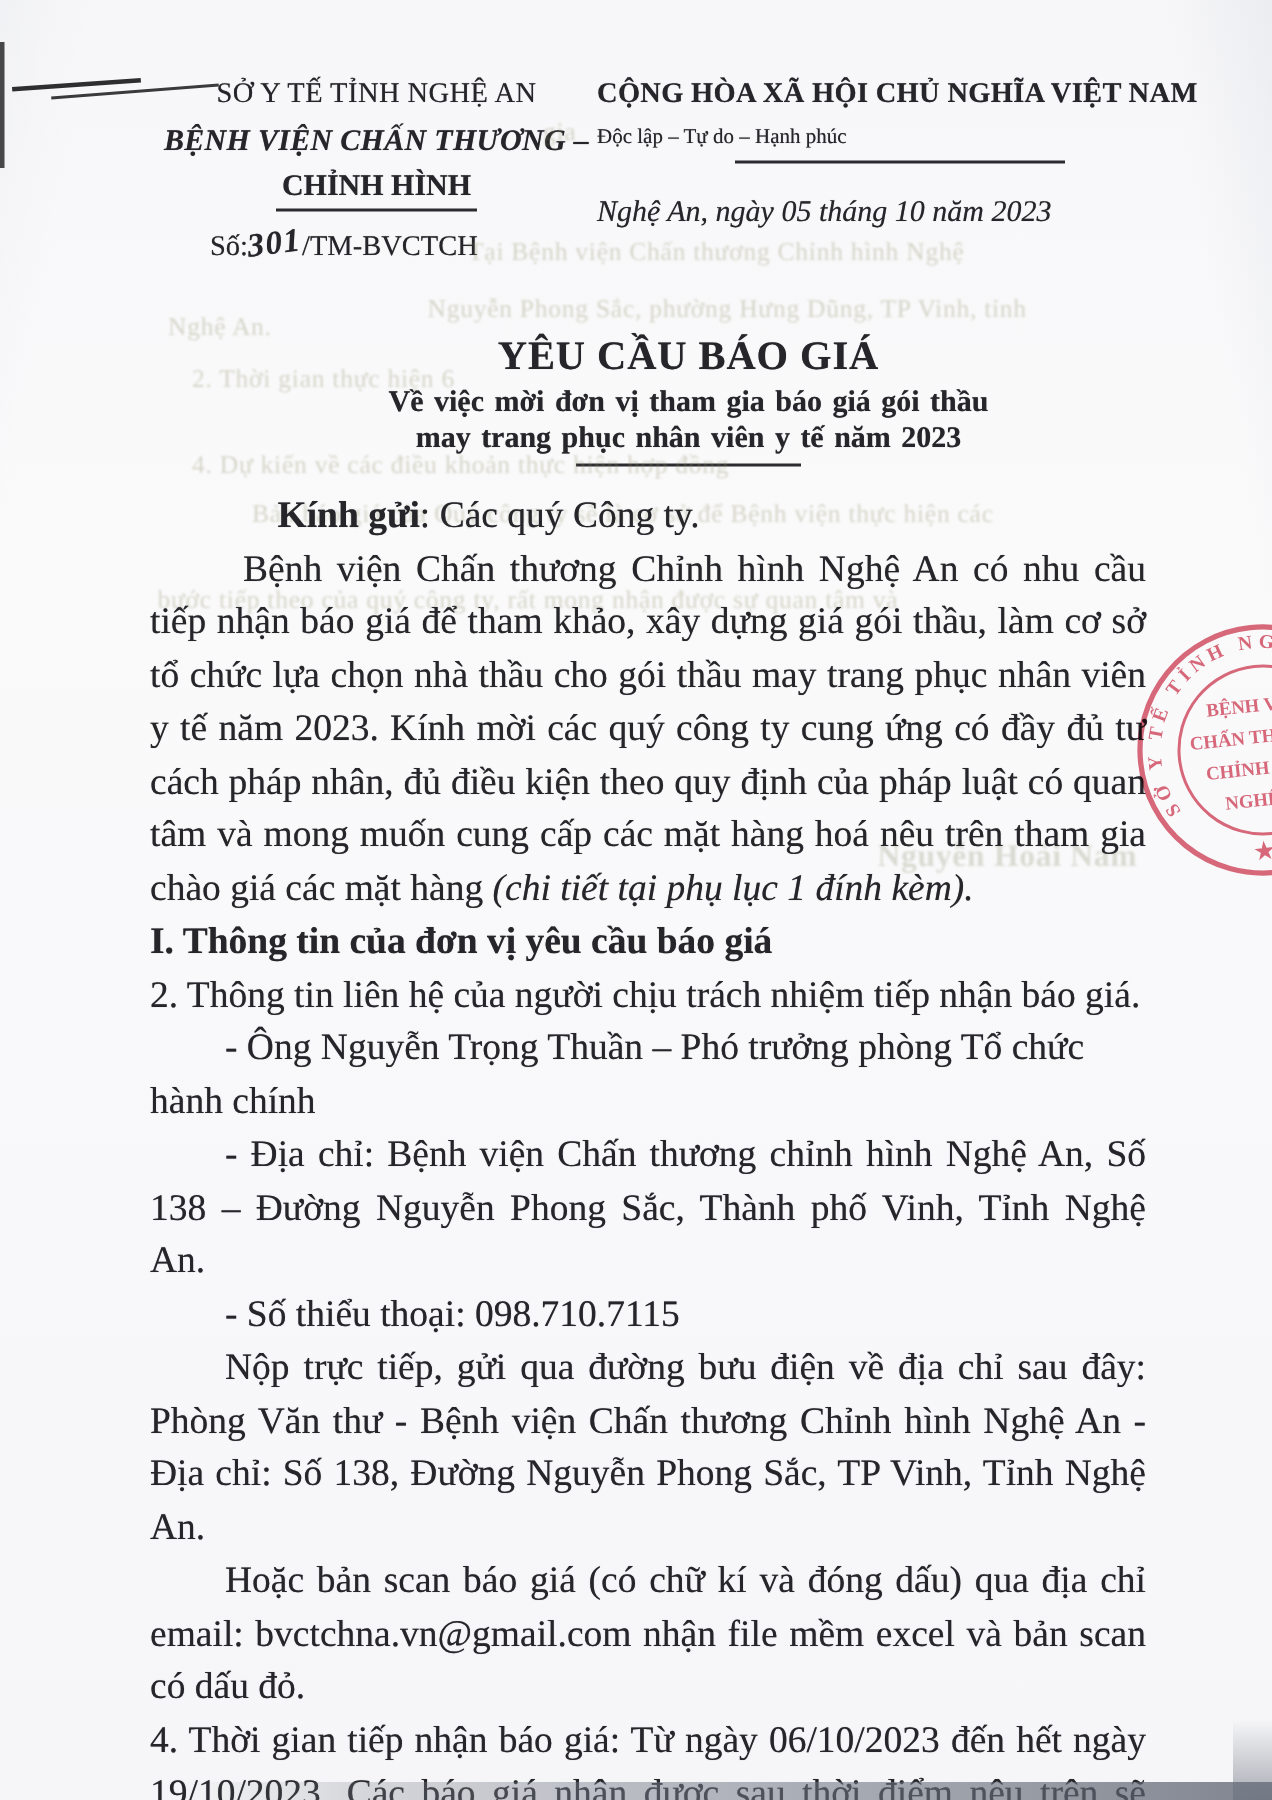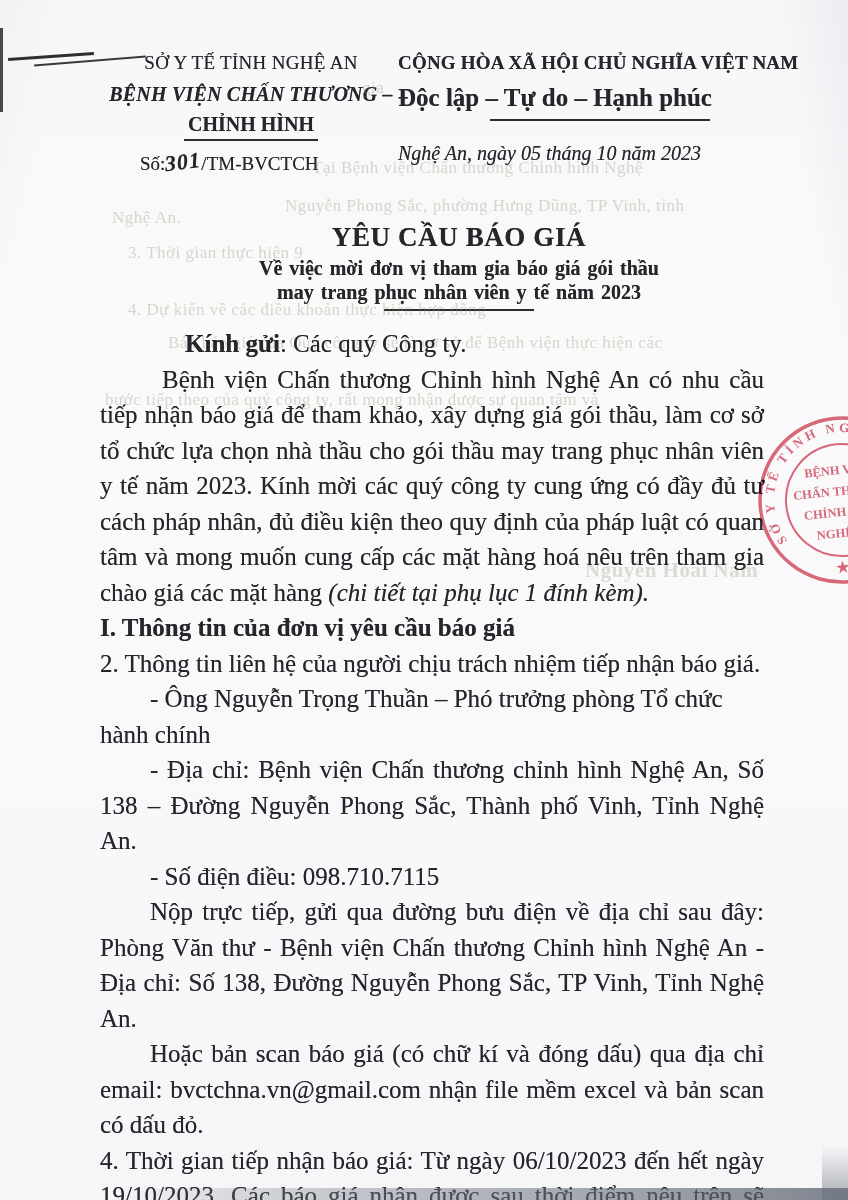--- a/index.html
+++ b/index.html
@@ -18,21 +18,21 @@
   .hdr-left{position:absolute;left:100px;top:52px;width:302px;text-align:center;}
   .dept{font-size:19px;letter-spacing:.3px;}
   .org1{font-size:20px;font-weight:bold;margin-top:9px;letter-spacing:.2px;font-style:italic;}
   .org2-wrap{margin-top:7px;}
   .org2{display:inline-block;font-size:20px;font-weight:bold;border-bottom:2px solid #2b2b30;padding:0 4px 3px;}
   .so-line{font-size:19px;margin-top:9px;text-align:left;padding-left:40px;white-space:nowrap;}
   .hand{display:inline-block;font-style:italic;font-weight:600;font-size:22px;transform:rotate(-7deg) translateY(-1px);letter-spacing:1px;}
 
   .hdr-right{position:absolute;left:398px;top:52px;width:404px;}
   .motto1{font-size:19px;font-weight:bold;letter-spacing:.2px;}
-  .motto2{font-size:25px;font-weight:bold;margin-top:10px;}
+  .motto2{font-size:14px;font-weight:normal;margin-top:10px;}
   .motto-rule{width:220px;border-top:2px solid #2b2b30;margin:7px auto 0;}
   .date-line{font-style:italic;font-size:20px;margin-top:21px;white-space:nowrap;}
 
   
   .title-block{position:absolute;left:128px;top:222px;width:662px;text-align:center;}
   .doc-title{font-size:27px;font-weight:bold;letter-spacing:.6px;}
   .doc-sub{font-size:20px;font-weight:bold;margin-top:4px;word-spacing:2px;}
   .sub-rule{width:150px;border-top:2px solid #2b2b30;margin:5px auto 0;}
 
   
@@ -65,21 +65,21 @@
 </style>
 </head>
 <body>
 
 <div class="page">
 
   <div class="ghost" style="left:362px;top:78px">gia</div>
   <div class="ghost" style="left:312px;top:158px">Tại Bệnh viện Chấn thương Chỉnh hình Nghệ</div>
   <div class="ghost" style="left:285px;top:196px">Nguyễn Phong Sắc, phường Hưng Dũng, TP Vinh, tỉnh</div>
   <div class="ghost" style="left:112px;top:208px">Nghệ An.</div>
-  <div class="ghost" style="left:128px;top:243px">3. Thời gian thực hiện 9</div>
+  <div class="ghost" style="left:128px;top:243px">2. Thời gian thực hiện 6</div>
   <div class="ghost" style="left:128px;top:300px">4. Dự kiến về các điều khoản thực hiện hợp đồng</div>
   <div class="ghost" style="left:105px;top:390px">bước tiếp theo của quý công ty, rất mong nhận được sự quan tâm và</div>
   <div class="ghost" style="left:168px;top:333px">Bản báo giá của Quý công ty sẽ là cơ sở để Bệnh viện thực hiện các</div>
   <div class="ghost ghost-sig" style="left:585px;top:558px">Nguyễn Hoài Nam</div>
 
   <div class="pen-mark pen-s1"></div>
   <div class="pen-mark pen-s2"></div>
   <div class="edge-left"></div>
   <div class="bottom-band"></div>
   <div class="corner-shade"></div>
@@ -109,21 +109,21 @@
     <div class="sub-rule"></div>
   </div>
 
   <div class="body-block soft">
     <p class="salute"><b>Kính gửi</b><span>: Các quý Công ty.</span></p>
     <p class="intro"><span>Bệnh viện Chấn thương Chỉnh hình Nghệ An có nhu cầu tiếp nhận báo giá để tham khảo, xây dựng giá gói thầu, làm cơ sở tổ chức lựa chọn nhà thầu cho gói thầu may trang phục nhân viên y tế năm 2023. Kính mời các quý công ty cung ứng có đầy đủ tư cách pháp nhân, đủ điều kiện theo quy định của pháp luật có quan tâm và mong muốn cung cấp các mặt hàng hoá nêu trên tham gia chào giá các mặt hàng </span><i>(chi tiết tại phụ lục 1 đính kèm).</i></p>
     <p class="sec">I. Thông tin của đơn vị yêu cầu báo giá</p>
     <p>2. Thông tin liên hệ của người chịu trách nhiệm tiếp nhận báo giá.</p>
     <p class="ind">- Ông Nguyễn Trọng Thuần – Phó trưởng phòng Tổ chức hành chính</p>
     <p class="ind just">- Địa chỉ: Bệnh viện Chấn thương chỉnh hình Nghệ An, Số 138 – Đường Nguyễn Phong Sắc, Thành phố Vinh, Tỉnh Nghệ An.</p>
-    <p class="ind">- Số điện điều: 098.710.7115</p>
+    <p class="ind">- Số thiểu thoại: 098.710.7115</p>
     <p class="ind just">Nộp trực tiếp, gửi qua đường bưu điện về địa chỉ sau đây: Phòng Văn thư - Bệnh viện Chấn thương Chỉnh hình Nghệ An - Địa chỉ: Số 138, Đường Nguyễn Phong Sắc, TP Vinh, Tỉnh Nghệ An.</p>
     <p class="ind just">Hoặc bản scan báo giá (có chữ kí và đóng dấu) qua địa chỉ email: bvctchna.vn@gmail.com nhận file mềm excel và bản scan có dấu đỏ.</p>
     <p class="just">4. Thời gian tiếp nhận báo giá: Từ ngày 06/10/2023 đến hết ngày 19/10/2023. Các báo giá nhận được sau thời điểm nêu trên sẽ không được xem xét.</p>
   </div>
 
   <svg class="stamp-svg" width="848" height="1200" viewBox="0 0 848 1200">
     <g transform="rotate(-6 842 500)" fill="none" stroke="#d6556a">
       <circle cx="842" cy="500" r="82" stroke-width="3.5"></circle>
       <circle cx="842" cy="500" r="56" stroke-width="2"></circle>
       <path id="ringPath" d="M 786.3 539 A 68 68 0 1 1 909.7 494" stroke="none" fill="none"></path>

